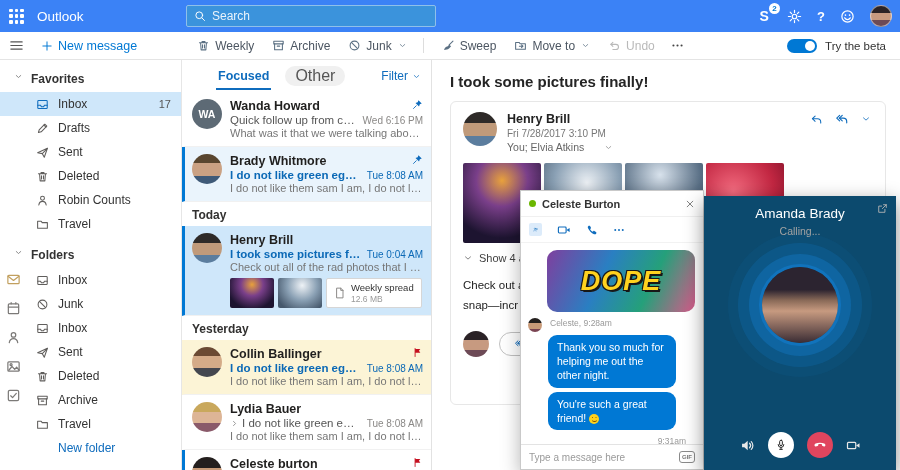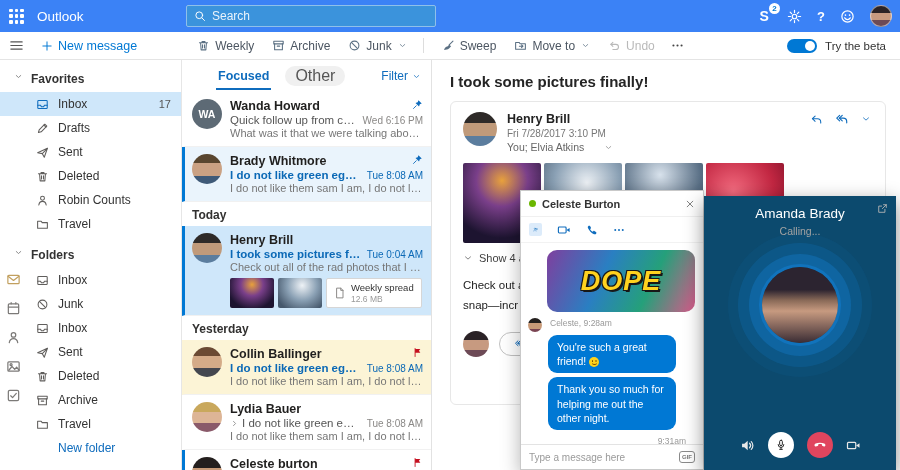--- a/index.html
+++ b/index.html
@@ -725,22 +725,22 @@
     </div>
     <div class="c-body">
       <div class="dope">
           <span>DOPE</span>
         </div>
       <div class="c-meta">
         <span class="cav"></span>
         <span>Celeste, 9:28am</span>
       </div>
       <div class="bubbles">
+        <div class="bubble">Thank you so much for helping me out the other night.</div>
         <div class="bubble"><span>You're such a great friend!</span><span class="mini-smiley"></span></div>
-        <div class="bubble">Thank you so much for helping me out the other night.</div>
       </div>
       <div class="c-time">9:31am</div>
 
     </div>
     <div class="c-input">
       <input type="text" placeholder="Type a message here" style="">
       <span class="gif">GIF</span>
     </div>
   </div>
 

